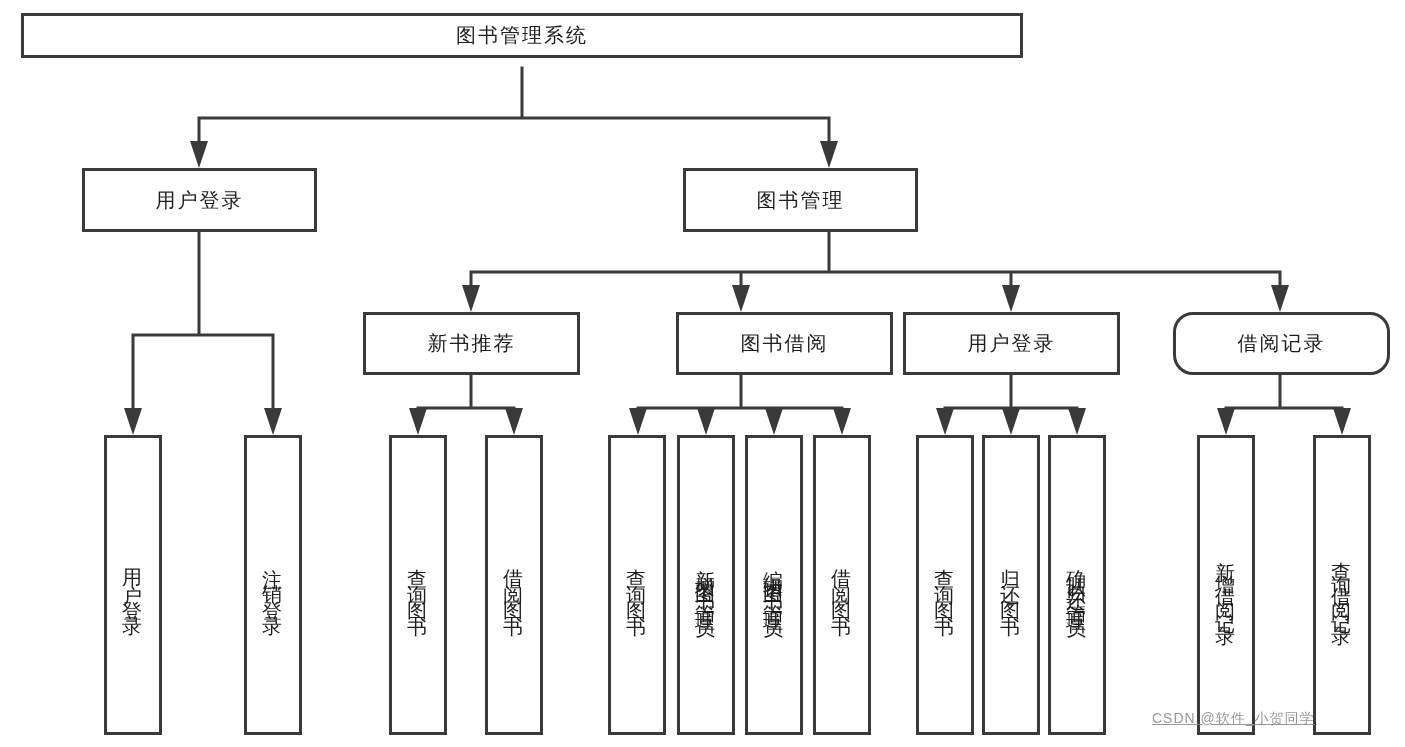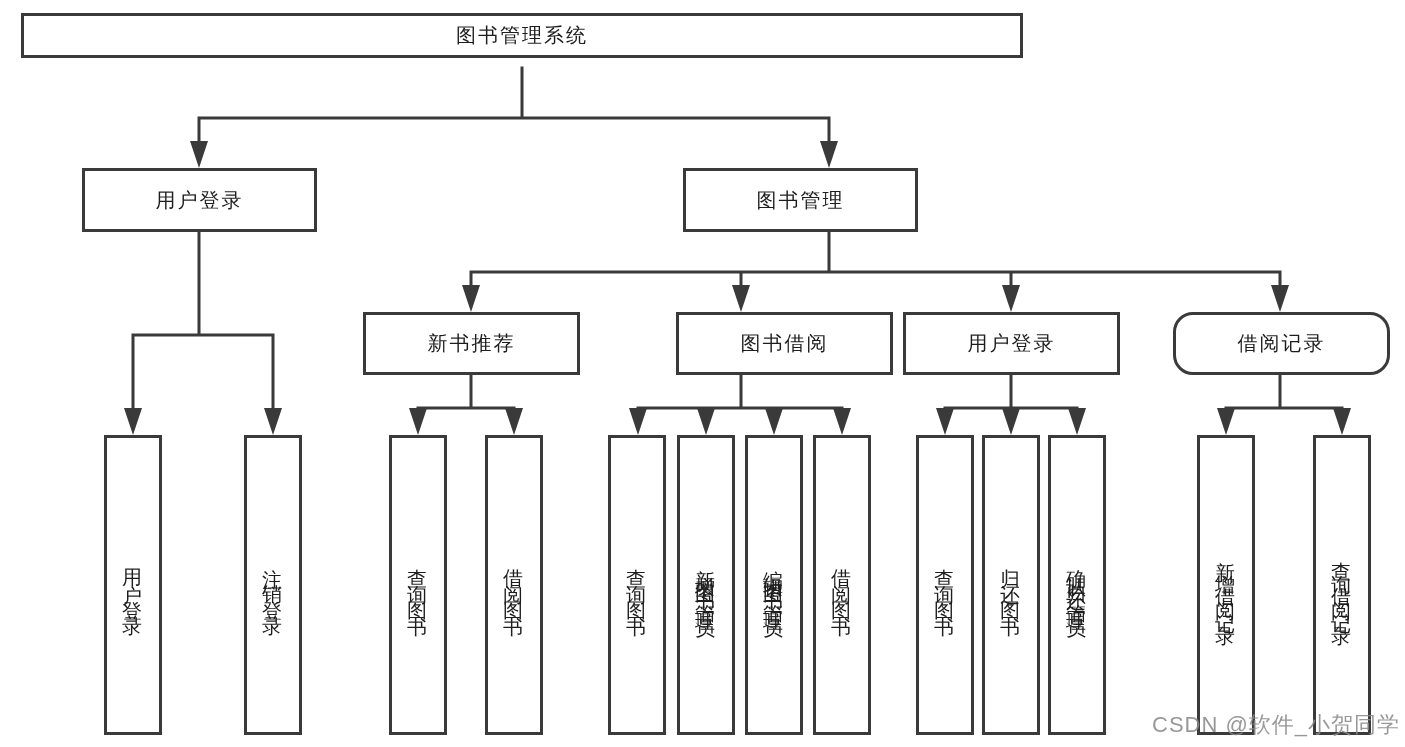--- a/index.html
+++ b/index.html
@@ -45,24 +45,25 @@
   .vbox.long span { letter-spacing: 7px; }
   .v1  { left: 104px; }  .v2  { left: 244px; }
   .v3  { left: 389px; }  .v4  { left: 485px; }
   .v5  { left: 608px; }  .v6  { left: 677px; }  .v7  { left: 745px; }  .v8  { left: 813px; }
   .v9  { left: 916px; }  .v10 { left: 982px; }  .v11 { left: 1048px; }
   .v12 { left: 1197px; } .v13 { left: 1313px; }
   .watermark {
     position: absolute;
     left: 1152px;
     top: 710px;
-    font-size: 22px;
+    font-size: 14px;
     color: rgba(138,138,138,0.88);
     letter-spacing: 1px;
     white-space: nowrap;
+    text-decoration: underline;
   }
 </style>
 </head>
 <body>
 
 <div class="stage">
 
   <svg class="connectors" viewBox="0 0 1405 747" xmlns="http://www.w3.org/2000/svg">
     <path fill="none" stroke="#3a3a3a" stroke-width="3" stroke-linecap="square" d="M522 68 V118 M199 118 H829 M199 118 V146 M829 118 V146
          M199 232 V335 M133 335 H273 M133 335 V412 M273 335 V412

